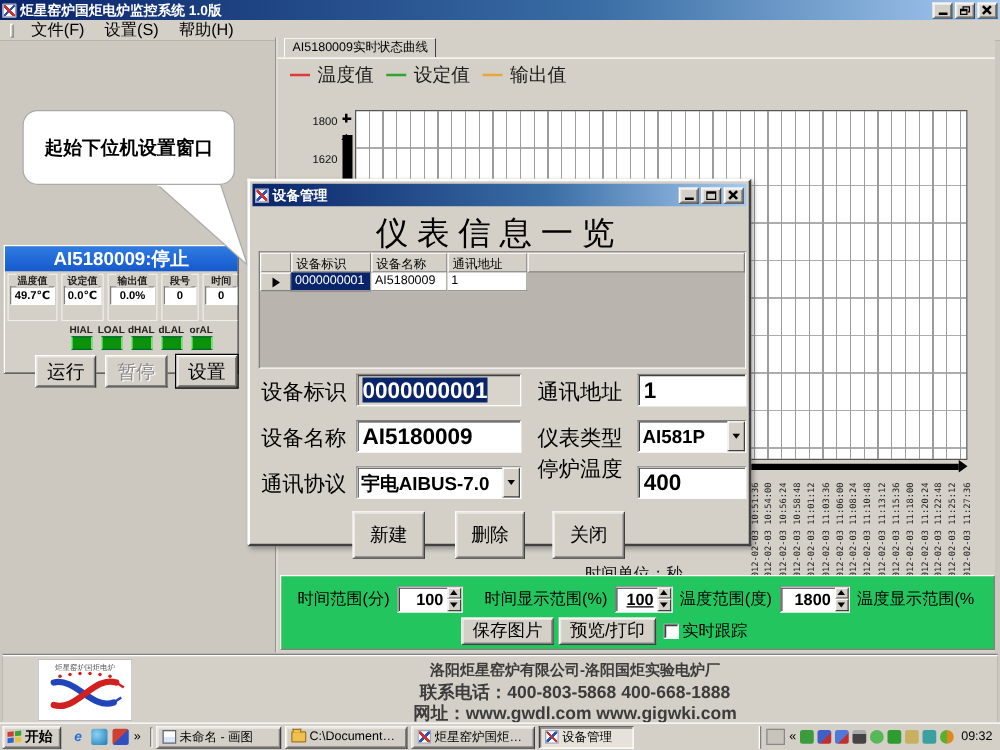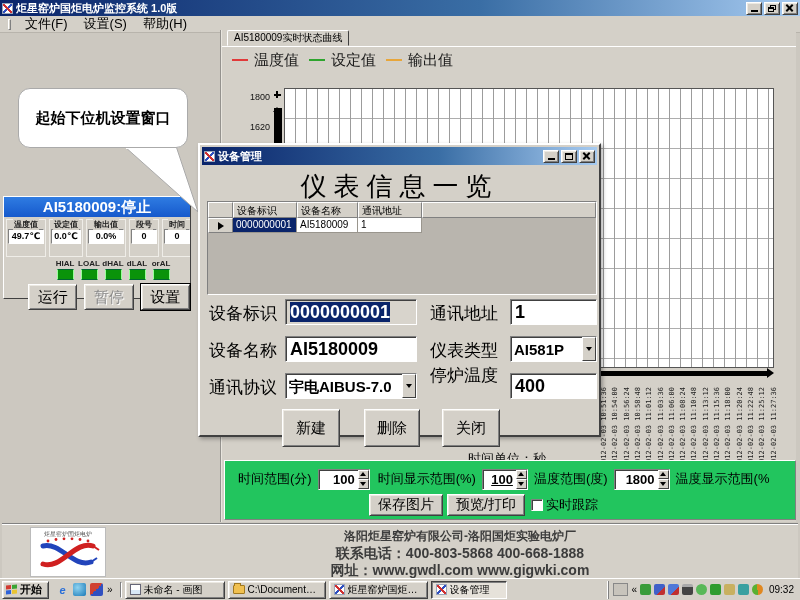--- a/index.html
+++ b/index.html
@@ -253,21 +253,21 @@
           <span class="spin-val" style="flex:1;">100</span>
           <span class="spin-btns">
               <span class="spin-b">
                 <i class="sp-up"></i>
               </span>
               <span class="spin-b">
                 <i class="sp-dn"></i>
               </span>
             </span>
         </span>
-        <span class="clab" style="margin-left:8px;">时间显示范围(%)</span>
+        <span class="clab" style="margin-left:18px;">时间显示范围(%)</span>
         <span class="spin" style="margin-left:6px;width:46px;">
           <span class="spin-val" style="flex:1;text-decoration:underline;">100</span>
           <span class="spin-btns">
               <span class="spin-b">
                 <i class="sp-up"></i>
               </span>
               <span class="spin-b">
                 <i class="sp-dn"></i>
               </span>
             </span>

